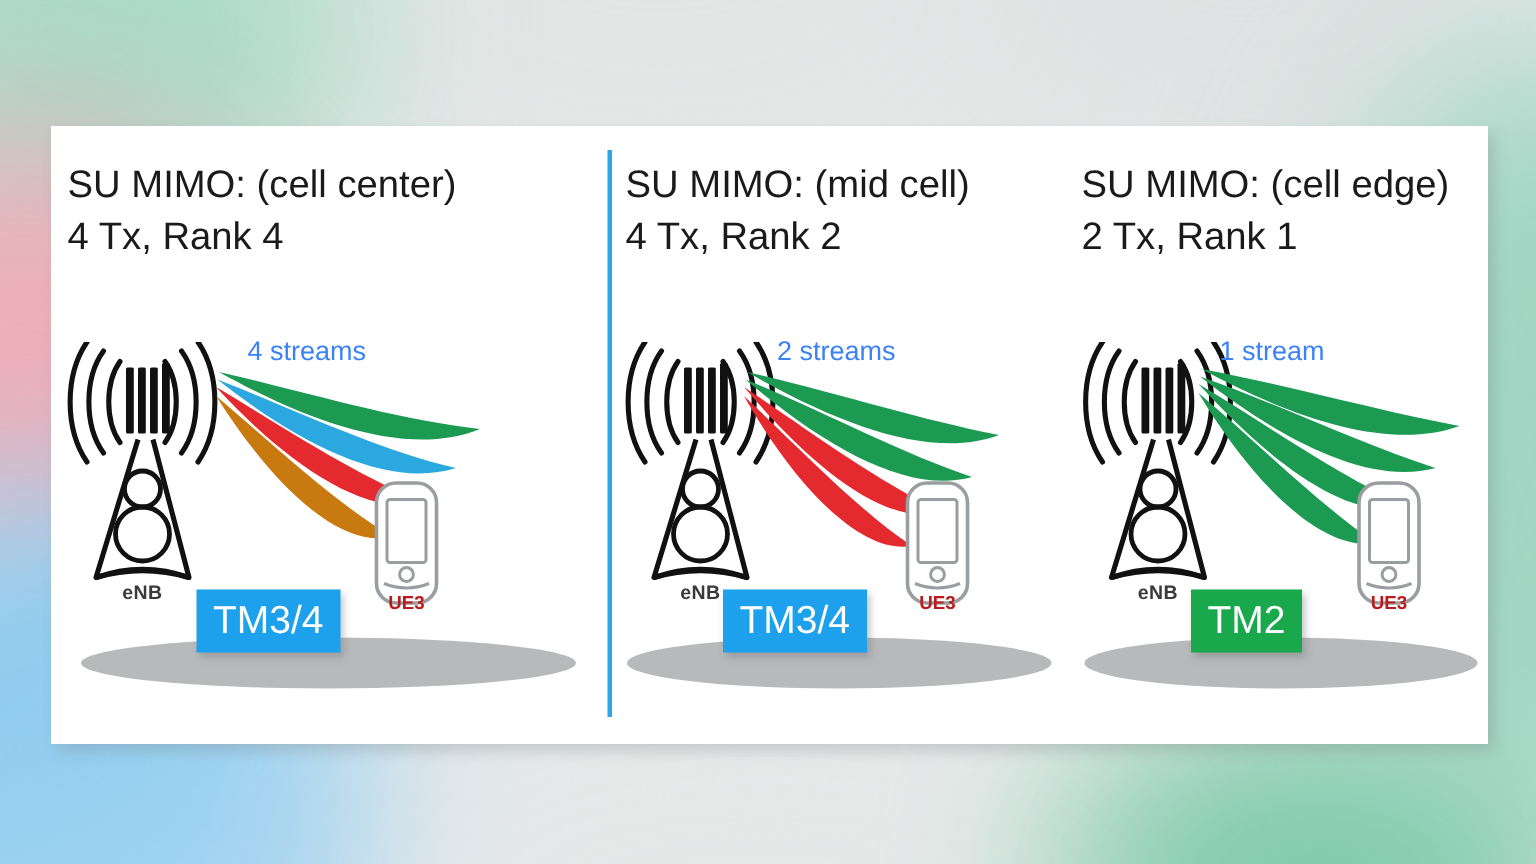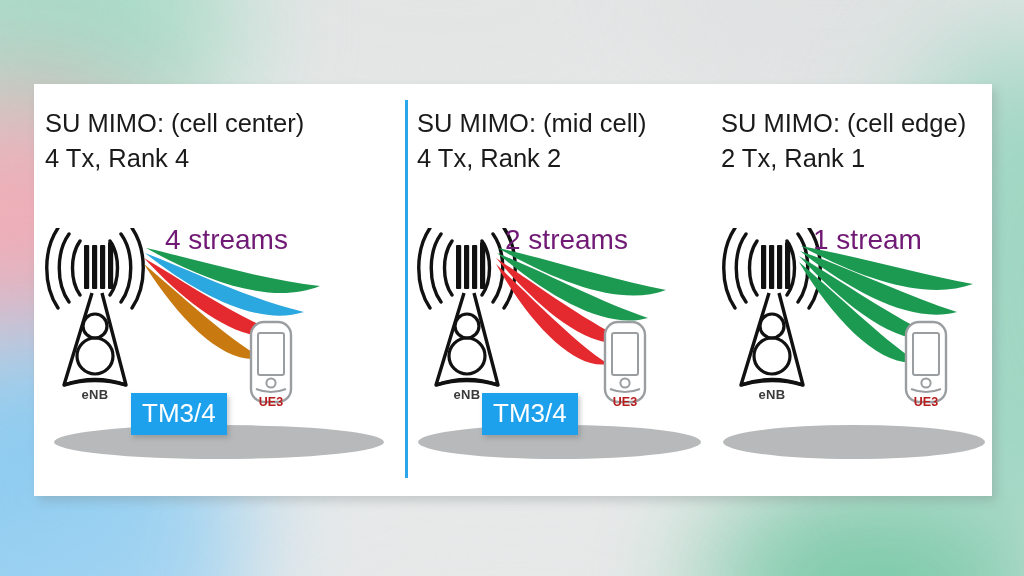--- a/index.html
+++ b/index.html
@@ -122,26 +122,26 @@
     text-align: center;
     font-size: 13px;
     font-weight: bold;
     color: #3a3a3a;
     letter-spacing: .3px;
   }
 
   .streams-label {
     position: absolute;
     top: 0px;
-    font-size: 28px;
-    color: #701a75;
+    font-size: 18px;
+    color: #3b82f6;
     white-space: nowrap;
   }
   .panel-1 .streams-label { left: 131px; }
-  .panel-2 .streams-label { left: 99px; text-align: right; }
+  .panel-2 .streams-label { left: 112px; text-align: right; }
   .panel-3 .streams-label { left: 102px; }
 
   .beams {
     position: absolute;
     top: 18px;
   }
   .panel-1 .beams { left: 110px; }
   .panel-2 .beams { left: 90px; }
   .panel-3 .beams { left: 88px; }
   .beams svg { display: block; overflow: visible; }
@@ -376,17 +376,18 @@
         <div class="phone">
           <svg width="46" height="86" viewBox="0 0 46 86">
             <rect x="3" y="3" width="40" height="80" rx="13" ry="13" fill="#ffffff" stroke="#9b9ea0" stroke-width="2.4"></rect>
             <rect x="10" y="14" width="26" height="42" rx="2" fill="#ffffff" stroke="#9b9ea0" stroke-width="2"></rect>
             <circle cx="23" cy="64" r="4.6" fill="#ffffff" stroke="#9b9ea0" stroke-width="2"></circle>
             <path d="M8 70 Q23 76 38 70" fill="none" stroke="#9b9ea0" stroke-width="2"></path>
           </svg>
         </div>
         <div class="ue-label">UE3</div>
 
+        <div class="tm-badge" style="background: rgb(25, 168, 76);">TM2</div>
       </div>
     </div>
 
   </div>
 </div>
 
 </body></html>

